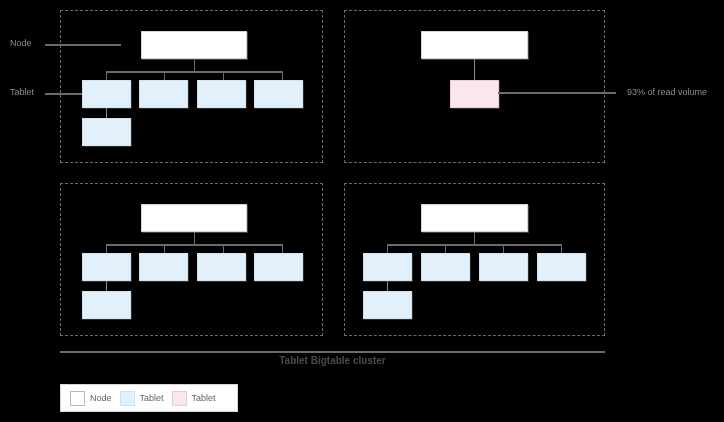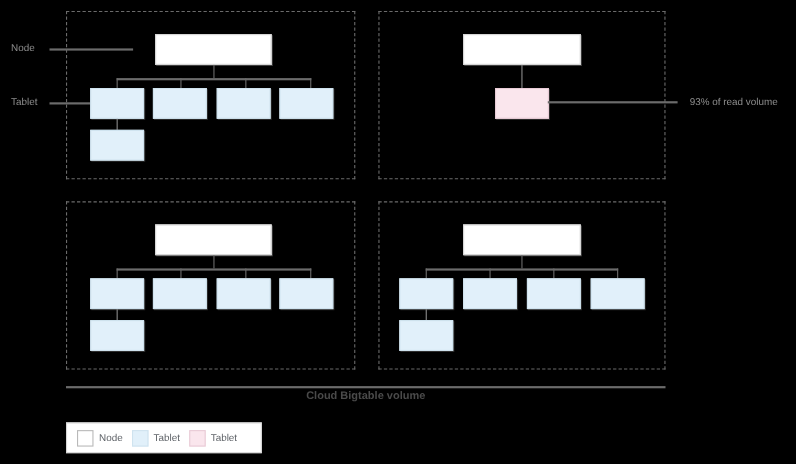--- a/index.html
+++ b/index.html
@@ -199,21 +199,21 @@
     <div class="conn-v" style="left:216px; top:60px; height:9px;"></div>
     <div class="box tablet-box" style="left:18px; top:69px; width:49px; height:28px;"></div>
     <div class="box tablet-box" style="left:76px; top:69px; width:49px; height:28px;"></div>
     <div class="box tablet-box" style="left:134px; top:69px; width:49px; height:28px;"></div>
     <div class="box tablet-box" style="left:192px; top:69px; width:49px; height:28px;"></div>
     <div class="conn-v thin" style="left:42px; top:97px; height:10px;"></div>
     <div class="box tablet-box" style="left:18px; top:107px; width:49px; height:28px;"></div>
   </div>
 
   <div class="cluster-rule" style="left:60px; top:351px; width:545px;"></div>
-  <div class="cluster-caption" style="left:60px; top:355px; width:545px;">Cloud Bigtable volume</div>
+  <div class="cluster-caption" style="left:60px; top:355px; width:545px;">Tablet Bigtable cluster</div>
 
   <div class="legend">
     <div class="legend-item">
       <span class="legend-swatch sw-node"></span>
       <span class="legend-text">Node</span>
     </div>
     <div class="legend-item">
       <span class="legend-swatch sw-tablet"></span>
       <span class="legend-text">Tablet</span>
     </div>

